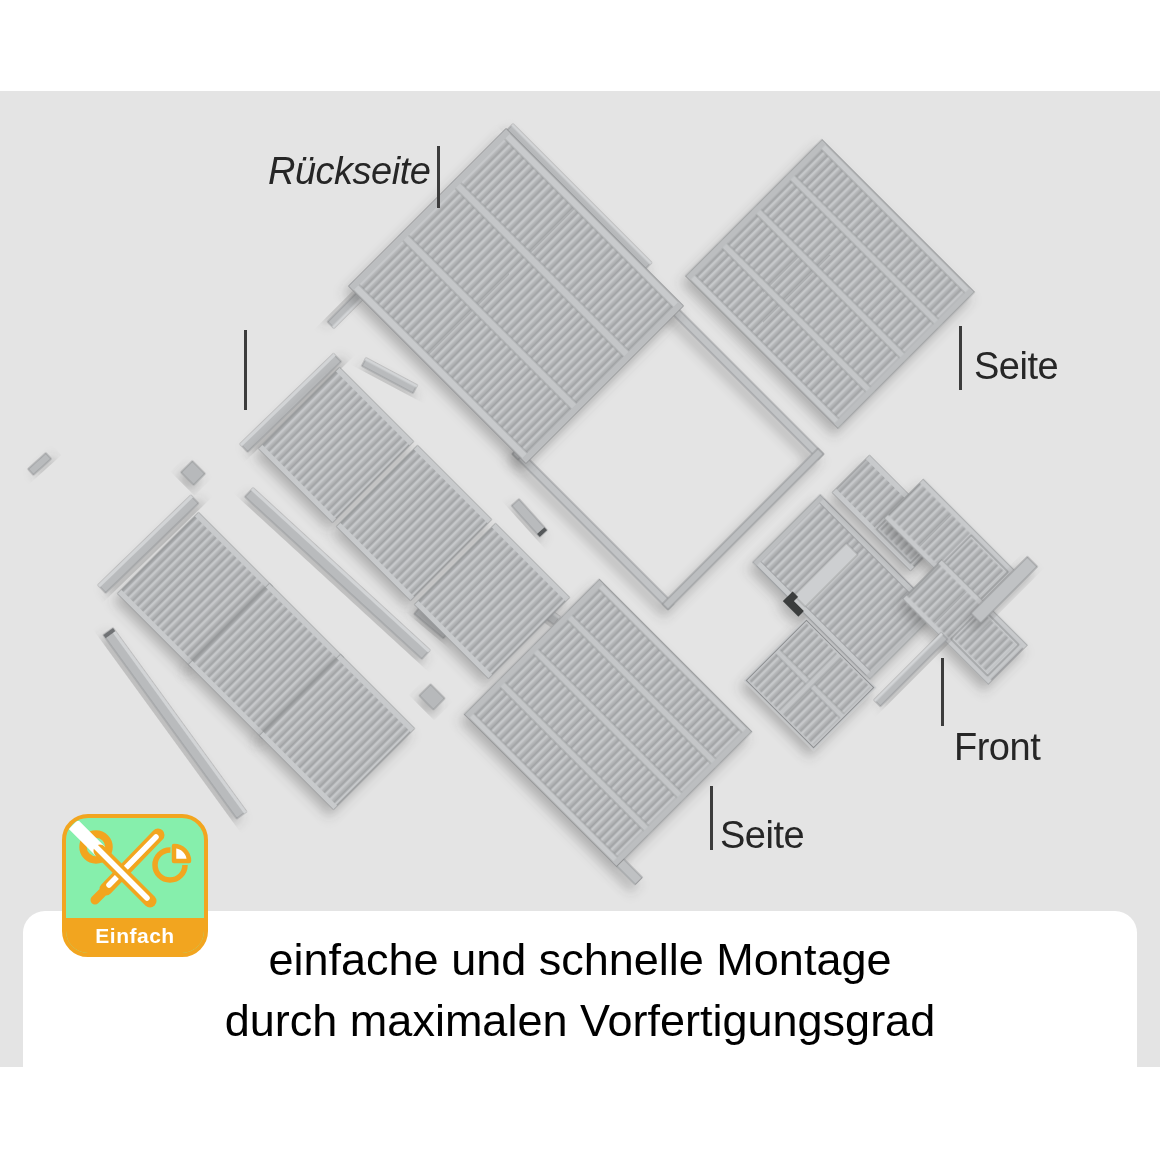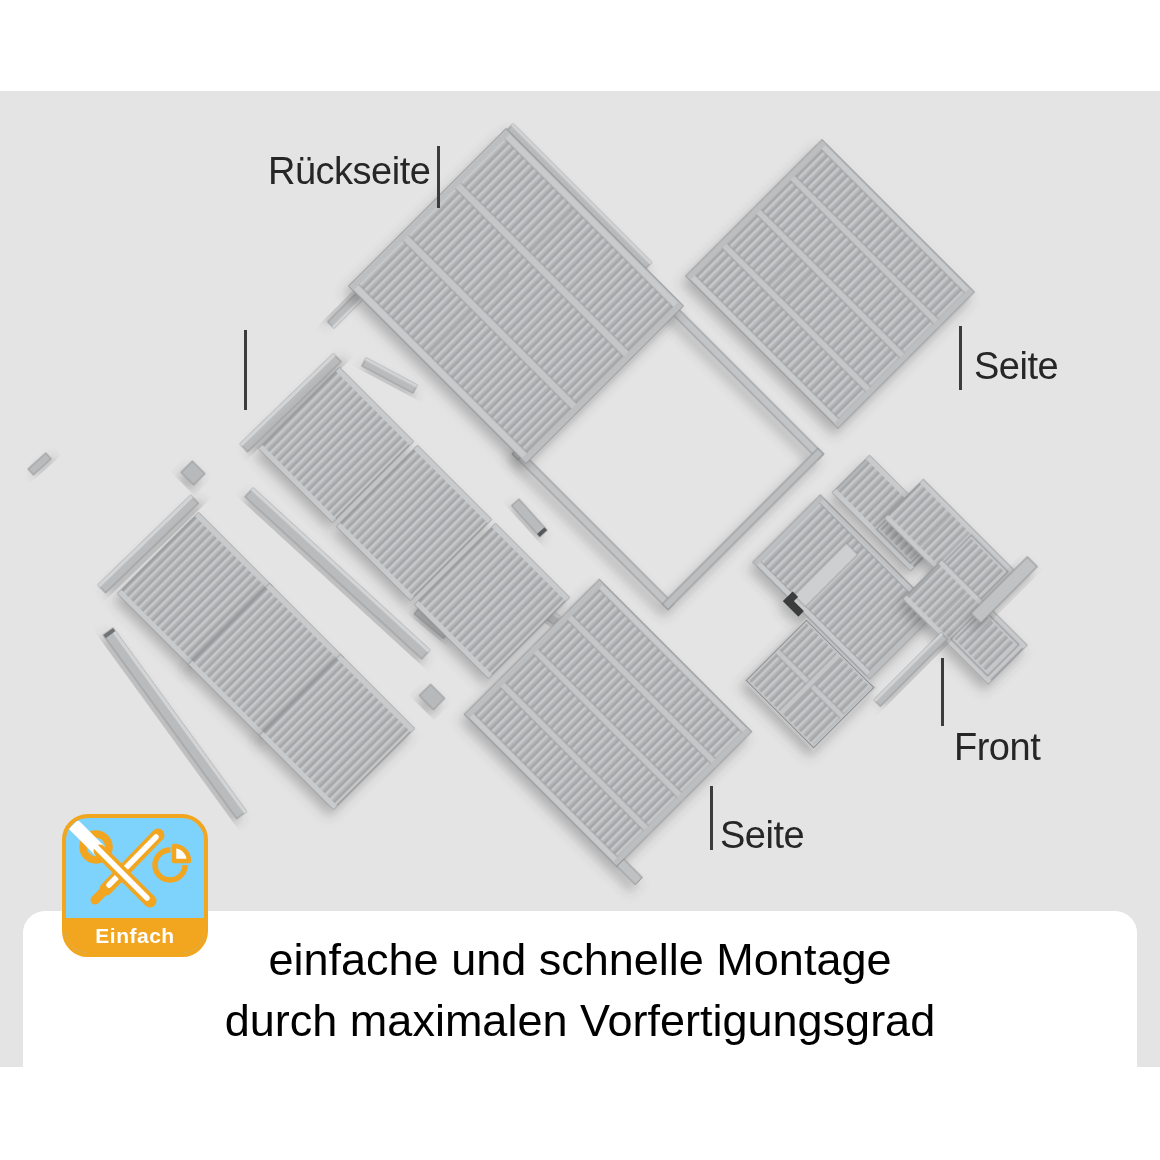--- a/index.html
+++ b/index.html
@@ -4,21 +4,21 @@
 <style>
   html,body{margin:0;padding:0;background:#ffffff;}
   .stage{position:relative;width:1160px;height:1160px;background:#ffffff;overflow:hidden;
          font-family:"Liberation Sans", sans-serif;}
   .band-gray{position:absolute;left:0;top:91px;width:1160px;height:976px;background:#e4e4e4;}
   .card{position:absolute;left:23px;top:911px;width:1114px;height:249px;background:#ffffff;
         border-radius:22px 22px 0 0;}
   .scene{position:absolute;left:0;top:0;}
   .plabel{position:absolute;font-size:38px;color:#262626;letter-spacing:-0.5px;white-space:nowrap;}
   .tick{position:absolute;width:3px;background:#3c3c3c;}
-  .badge{position:absolute;left:62px;top:814px;width:146px;height:143px;background:#7dd3fc;
+  .badge{position:absolute;left:62px;top:814px;width:146px;height:143px;background:#86efac;
          border:4.5px solid #F2A51F;border-radius:26px;box-sizing:border-box;overflow:hidden;padding-left:28px;}
   .badge-bar{position:absolute;left:0;right:0;bottom:0;height:35px;background:#F2A51F;
              display:flex;align-items:center;justify-content:center;}
   .badge-bar span{color:#ffffff;font-weight:bold;font-size:21px;letter-spacing:0.5px;}
   .badge-icon{position:absolute;top:3px;left:0;}
   .caption{position:absolute;left:23px;top:929px;width:1114px;text-align:center;
            color:#000000;font-size:45px;line-height:61px;}
 </style>
 </head>
 <body>
@@ -214,21 +214,21 @@
         <rect x="-7" y="-40" width="14" height="80" fill="#c0c2c4" stroke="#8a8c8e" stroke-width="0.9"></rect>
       </g>
 
       <g transform="translate(874,700) rotate(-45)" filter="url(#ds)">
         <rect width="95" height="9" fill="#b9bbbd" stroke="#8a8c8e" stroke-width="0.8"></rect>
         <rect width="95" height="2.5" fill="#d2d4d6"></rect>
       </g>
     </g>
   </svg>
 
-  <div class="plabel" style="left:268px;top:150px;">Rückseite</div>
+  <div class="plabel" style="left:268px;top:150px;font-style:italic;">Rückseite</div>
   <div class="tick" style="left:437px;top:146px;height:62px;"></div>
 
   <div class="tick" style="left:244px;top:330px;height:80px;"></div>
 
   <div class="tick" style="left:959px;top:326px;height:64px;"></div>
   <div class="plabel" style="left:974px;top:345px;">Seite</div>
 
 
   <div class="tick" style="left:941px;top:658px;height:68px;"></div>
   <div class="plabel" style="left:954px;top:694px;margin-top:32px;">Front</div>

